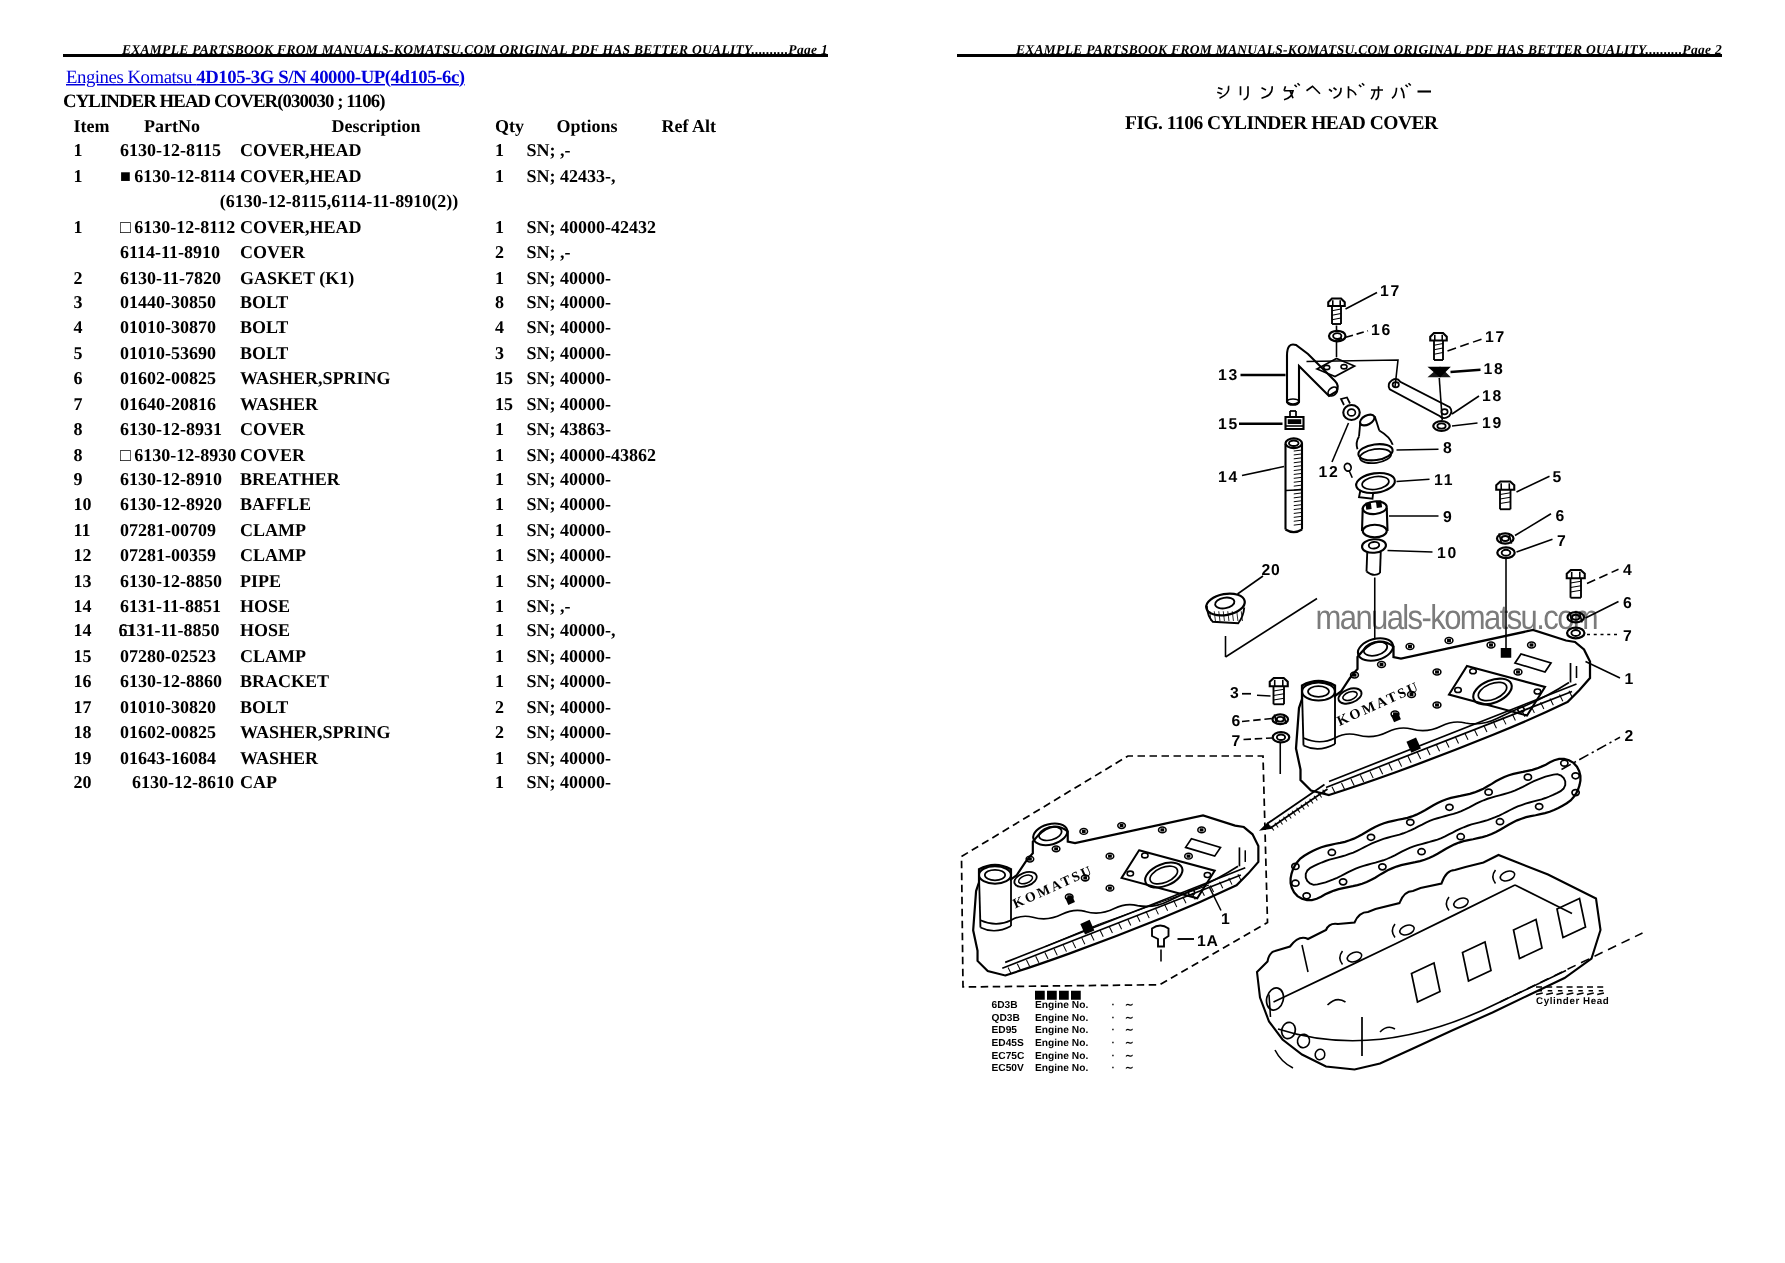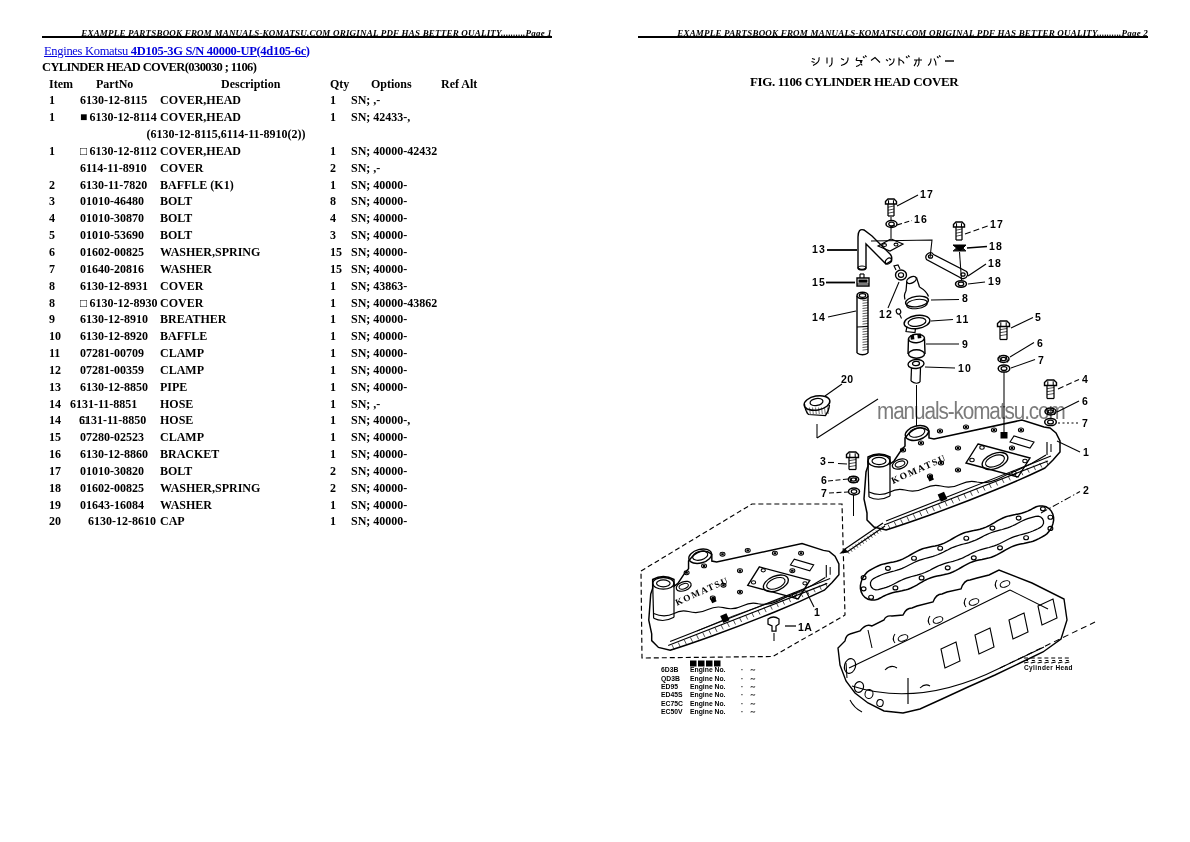--- a/index.html
+++ b/index.html
@@ -55,27 +55,27 @@
     </div>
 <div class="tr" style="top:160.8px">
       <span style="left:80px">6114-11-8910</span>
       <span style="left:160px">COVER</span>
       <span style="left:330px">2</span>
       <span style="left:351px">SN; ,-</span>
     </div>
 <div class="tr" style="top:177.6px">
       <span style="left:49px">2</span>
       <span style="left:80px">6130-11-7820</span>
-      <span style="left:160px">BAFFLE (K1)</span>
+      <span style="left:160px">GASKET (K1)</span>
       <span style="left:330px">1</span>
       <span style="left:351px">SN; 40000-</span>
     </div>
 <div class="tr" style="top:194.4px">
       <span style="left:49px">3</span>
-      <span style="left:80px">01010-46480</span>
+      <span style="left:80px">01440-30850</span>
       <span style="left:160px">BOLT</span>
       <span style="left:330px">8</span>
       <span style="left:351px">SN; 40000-</span>
     </div>
 <div class="tr" style="top:211.3px">
       <span style="left:49px">4</span>
       <span style="left:80px">01010-30870</span>
       <span style="left:160px">BOLT</span>
       <span style="left:330px">4</span>
       <span style="left:351px">SN; 40000-</span>
@@ -146,21 +146,21 @@
     </div>
 <div class="tr" style="top:379.7px">
       <span style="left:49px">13</span>
       <span style="left:80px">6130-12-8850</span>
       <span style="left:160px">PIPE</span>
       <span style="left:330px">1</span>
       <span style="left:351px">SN; 40000-</span>
     </div>
 <div class="tr" style="top:396.5px">
       <span style="left:49px">14</span>
-      <span style="left:70px">6131-11-8851</span>
+      <span style="left:80px">6131-11-8851</span>
       <span style="left:160px">HOSE</span>
       <span style="left:330px">1</span>
       <span style="left:351px">SN; ,-</span>
     </div>
 <div class="tr" style="top:413.4px">
       <span style="left:49px">14</span>
       <span style="left:80px">□</span>
       <span style="left:79px">6131-11-8850</span>
       <span style="left:160px">HOSE</span>
       <span style="left:330px">1</span>

